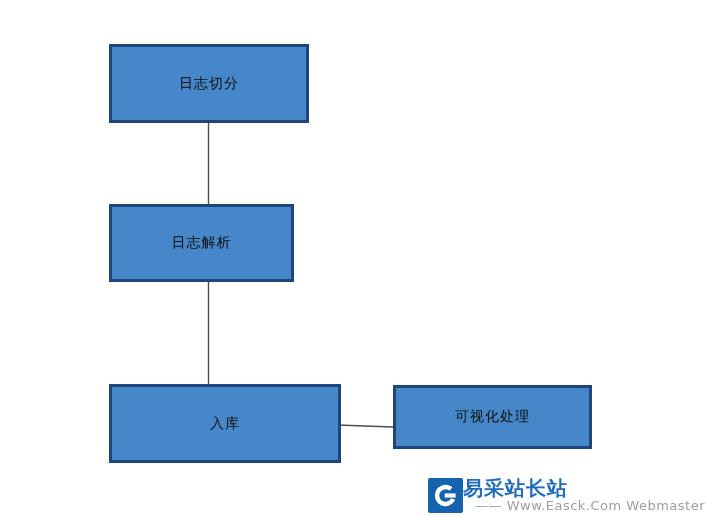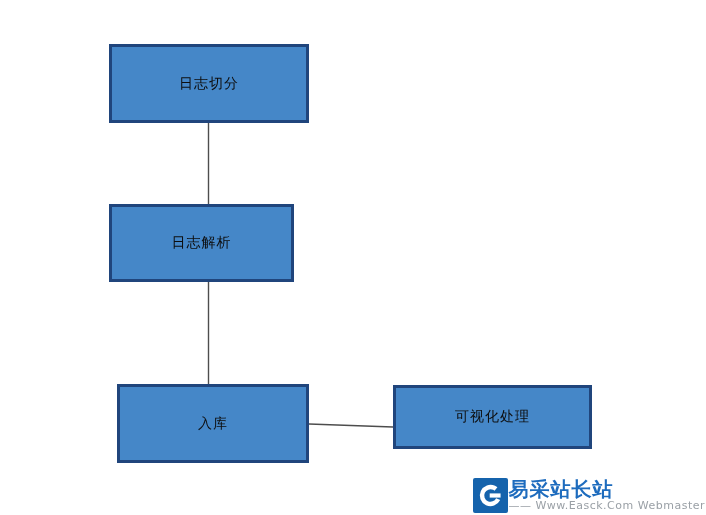--- a/index.html
+++ b/index.html
@@ -41,21 +41,21 @@
     display: flex;
     align-items: center;
     justify-content: center;
     color: var(--node-text);
     font-size: 14px;
     letter-spacing: 1px;
     text-align: right;
   }
   .node-split     { left: 109px; top:  44px; width: 200px; height: 79px; }
   .node-parse     { left: 109px; top: 204px; width: 185px; height: 78px; }
-  .node-store     { left: 109px; top: 384px; width: 192px; height: 79px; margin-left: 8px; }
+  .node-store     { left: 109px; top: 384px; width: 232px; height: 79px; }
   .node-visualize { left: 393px; top: 385px; width: 199px; height: 64px; }
 
   .watermark {
     position: absolute;
     right: 1px;
     bottom: 2px;
     display: flex;
     align-items: center;
   }
   .watermark-logo {
@@ -74,24 +74,25 @@
     line-height: 1.05;
   }
   .watermark-brand {
     font-size: 20px;
     font-weight: bold;
     color: var(--brand-color);
     letter-spacing: 1px;
     white-space: nowrap;
   }
   .watermark-tagline {
-    font-size: 11px;
+    font-size: 13px;
     color: var(--tagline-color);
     letter-spacing: 0.5px;
     white-space: nowrap;
+    margin-left: 12px;
   }
 </style>
 </head>
 <body>
 
 <div class="canvas">
 
   <svg class="connector-layer" viewBox="0 0 706 515" xmlns="http://www.w3.org/2000/svg">
     <line class="connector" x1="208.5" y1="123" x2="208.5" y2="204"></line>
     <line class="connector" x1="208.5" y1="282" x2="208.5" y2="384"></line>

